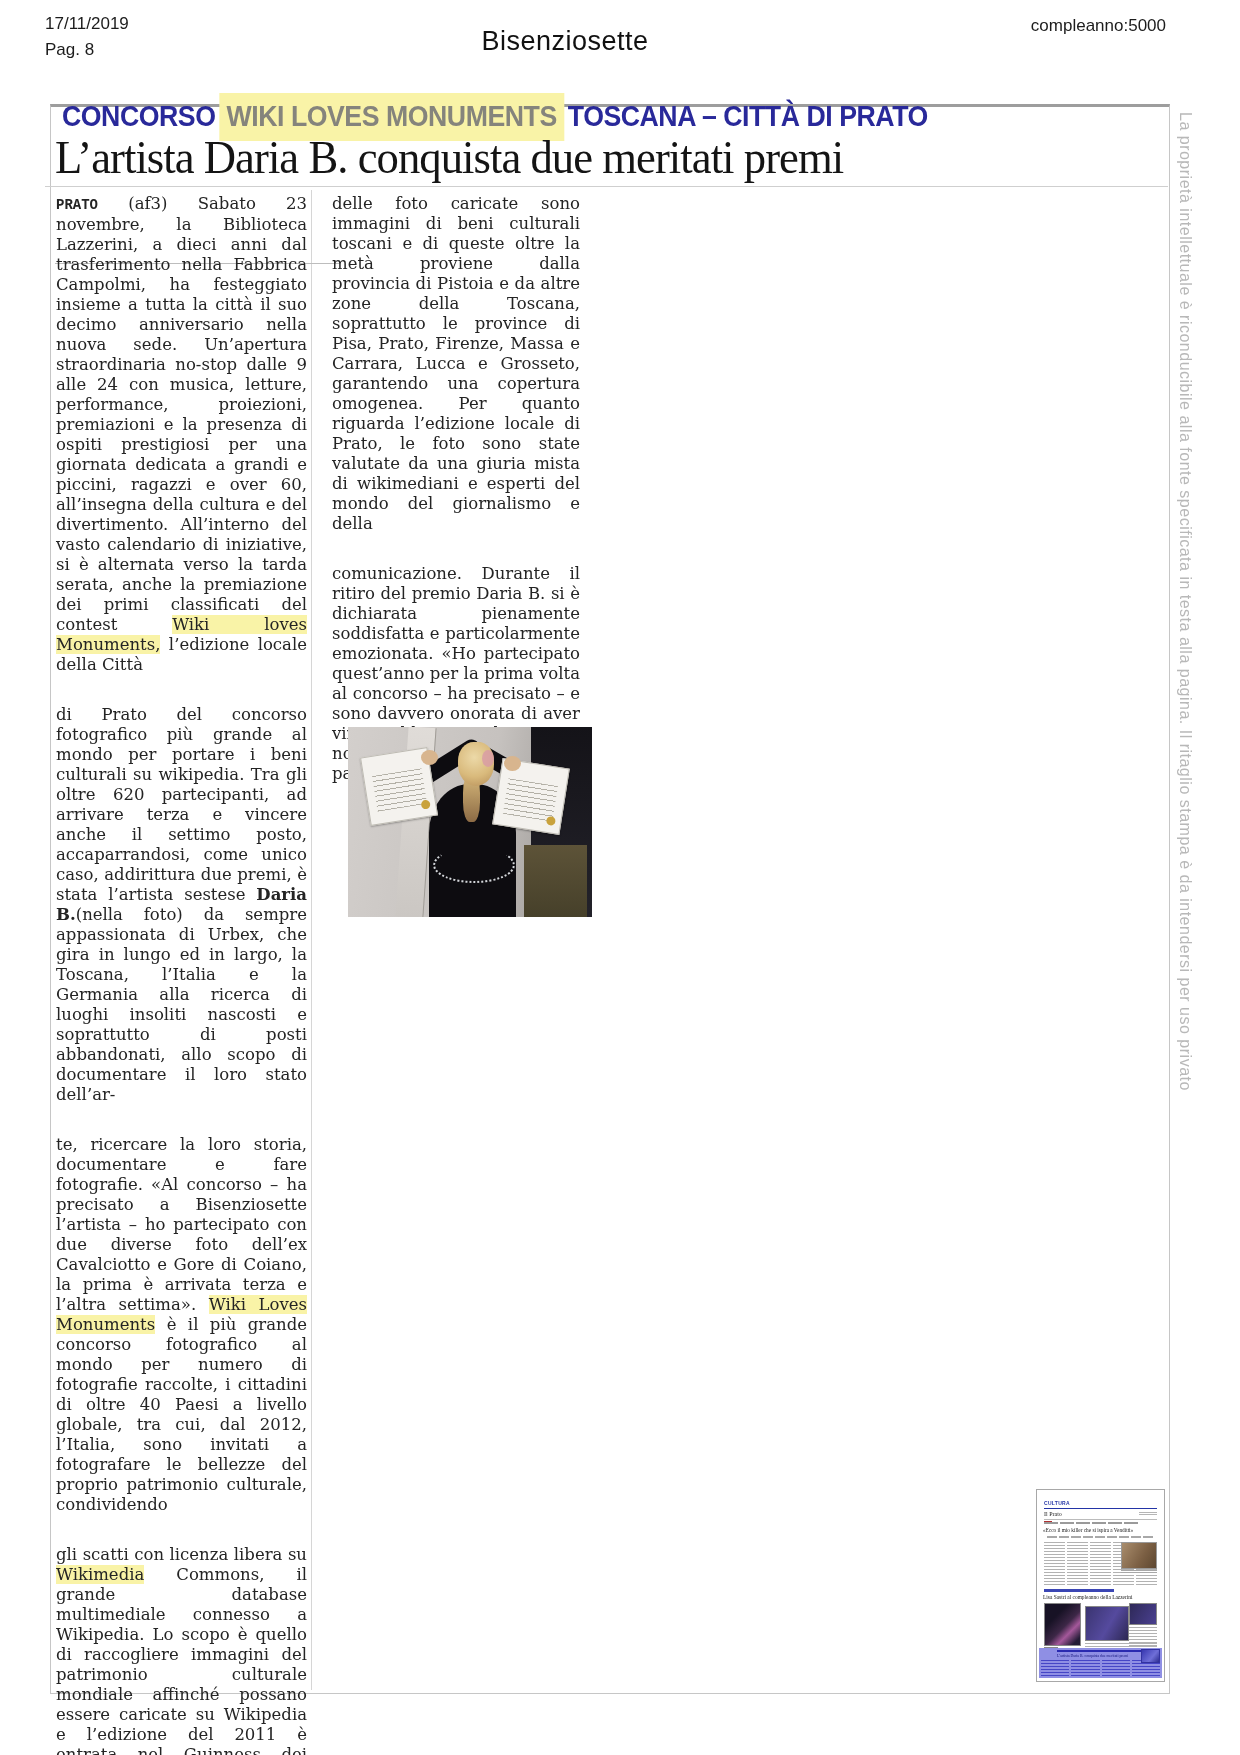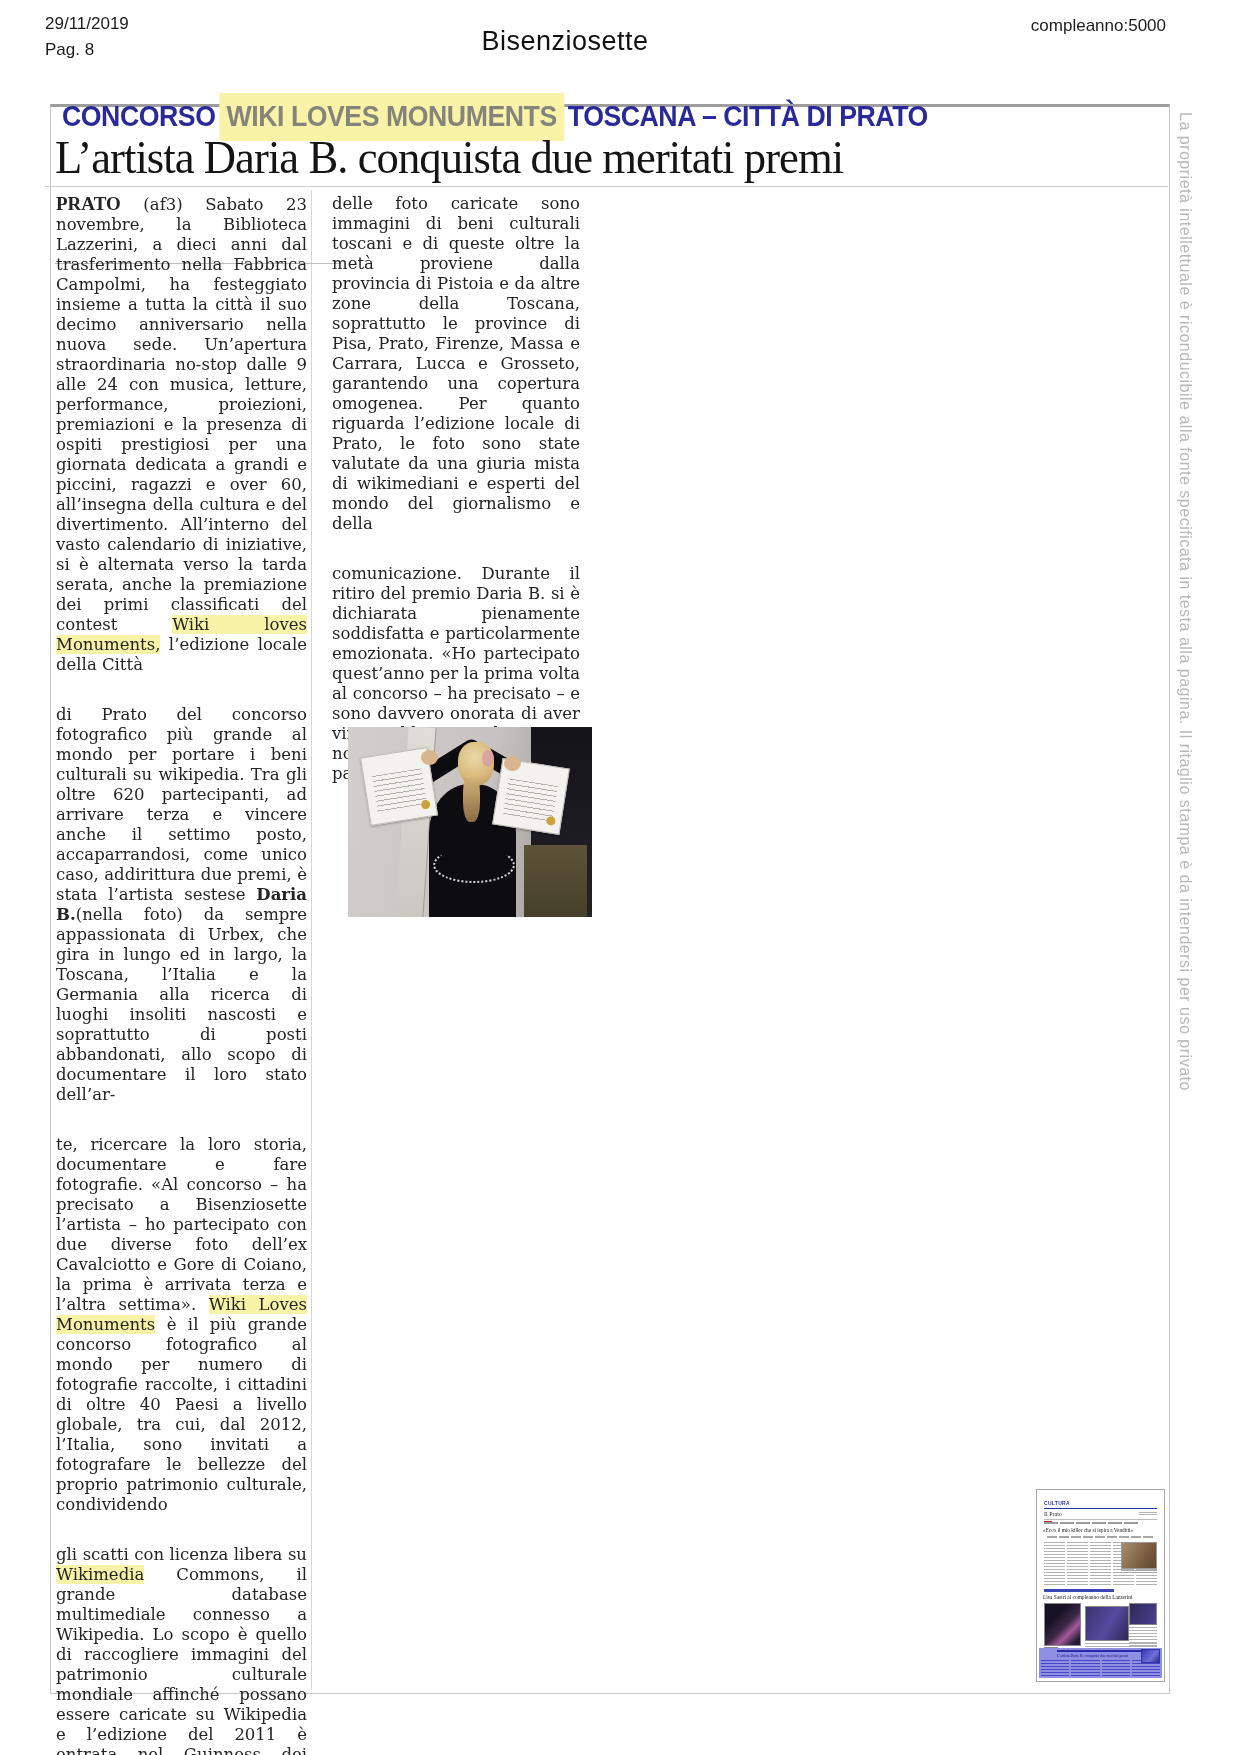--- a/index.html
+++ b/index.html
@@ -26,21 +26,21 @@
   
   .headline{position:absolute;left:55px;top:130px;margin:0;font-family:"Liberation Serif",serif;font-weight:400;
     font-size:47px;letter-spacing:-1px;color:#141414;white-space:nowrap;transform:scaleX(.95);transform-origin:left center;}
   
   .col{position:absolute;top:194px;font-family:"DejaVu Serif",serif;font-size:16.5px;line-height:20px;
     color:#242424;text-align:justify;hyphens:auto;-webkit-hyphens:auto;}
   .col1{left:56px;width:251px;}
   .col2{left:332px;width:248px;}
   .para{margin:0;}
   .para + .para{margin-top:30px;}
-  .seg-lead{font-family:Liberation Serif, serif;font-weight:bold;font-size:19px;}
+  .seg-lead{font-family:Liberation Mono, monospace;font-weight:bold;font-size:14px;}
   .seg-bold{font-weight:bold;}
   .seg-highlight{background:var(--highlight_yellow,#f9f3a7);}
   
   .photo{position:absolute;left:348px;top:727px;width:244px;height:190px;overflow:hidden;
     background:linear-gradient(100deg,#d3cfcc 0%,#c6c2bf 55%,#908d8a 100%);}
   .photo *{position:absolute;}
   .ph-darkband{right:0;top:0;width:25%;height:100%;background:linear-gradient(#141318,#23222a);}
   .ph-crate{right:2%;bottom:0;width:26%;height:38%;background:linear-gradient(#5d5338,#46402a);}
   .ph-pillar{left:22%;top:0;width:11%;height:100%;background:linear-gradient(#e0dcd8,#cbc7c3);border-right:1px solid #a09c96;transform:rotate(4deg);}
   .ph-body{left:33%;top:30%;width:36%;height:80%;background:#0d0c10;border-radius:46% 46% 10% 10%/32% 32% 6% 6%;}
@@ -87,21 +87,21 @@
   .th-blueband{left:2px;top:158px;width:123px;height:30px;background:#8f8fe4;}
   .th-bb-kick{left:18px;top:2px;width:85px;height:2px;background:#2a2ab0;}
   .th-bb-head{left:18px;top:5px;width:104px;font-family:"Liberation Serif",serif;font-size:4.5px;color:#14147a;white-space:nowrap;transform:scaleX(.85);transform-origin:left center;}
   .th-bb-cols{left:2px;top:12px;width:119px;height:16px;display:flex;gap:2px;position:absolute;}
   .th-bb-cols .bc{position:static;flex:1;background:repeating-linear-gradient(to bottom,#4646c6 0 1px,transparent 1px 3px);}
   .th-bb-photo{right:2px;top:1px;width:19px;height:14px;background:linear-gradient(130deg,#3737b0,#6f6fd8 60%,#2d2d90);border:1px solid #3333a0;}
 </style>
 </head>
 <body>
 
-<div class="hdr-date">29/11/2019</div>
+<div class="hdr-date">17/11/2019</div>
 <div class="hdr-page">Pag. 8</div>
 <div class="hdr-source">Bisenziosette</div>
 <div class="hdr-diff">compleanno:5000</div>
 
 <div class="frame"></div>
 <div class="col-divider"></div>
 <div class="headline-rule"></div>
 <div class="artifact-rule"></div>
 
 <div class="kicker">

